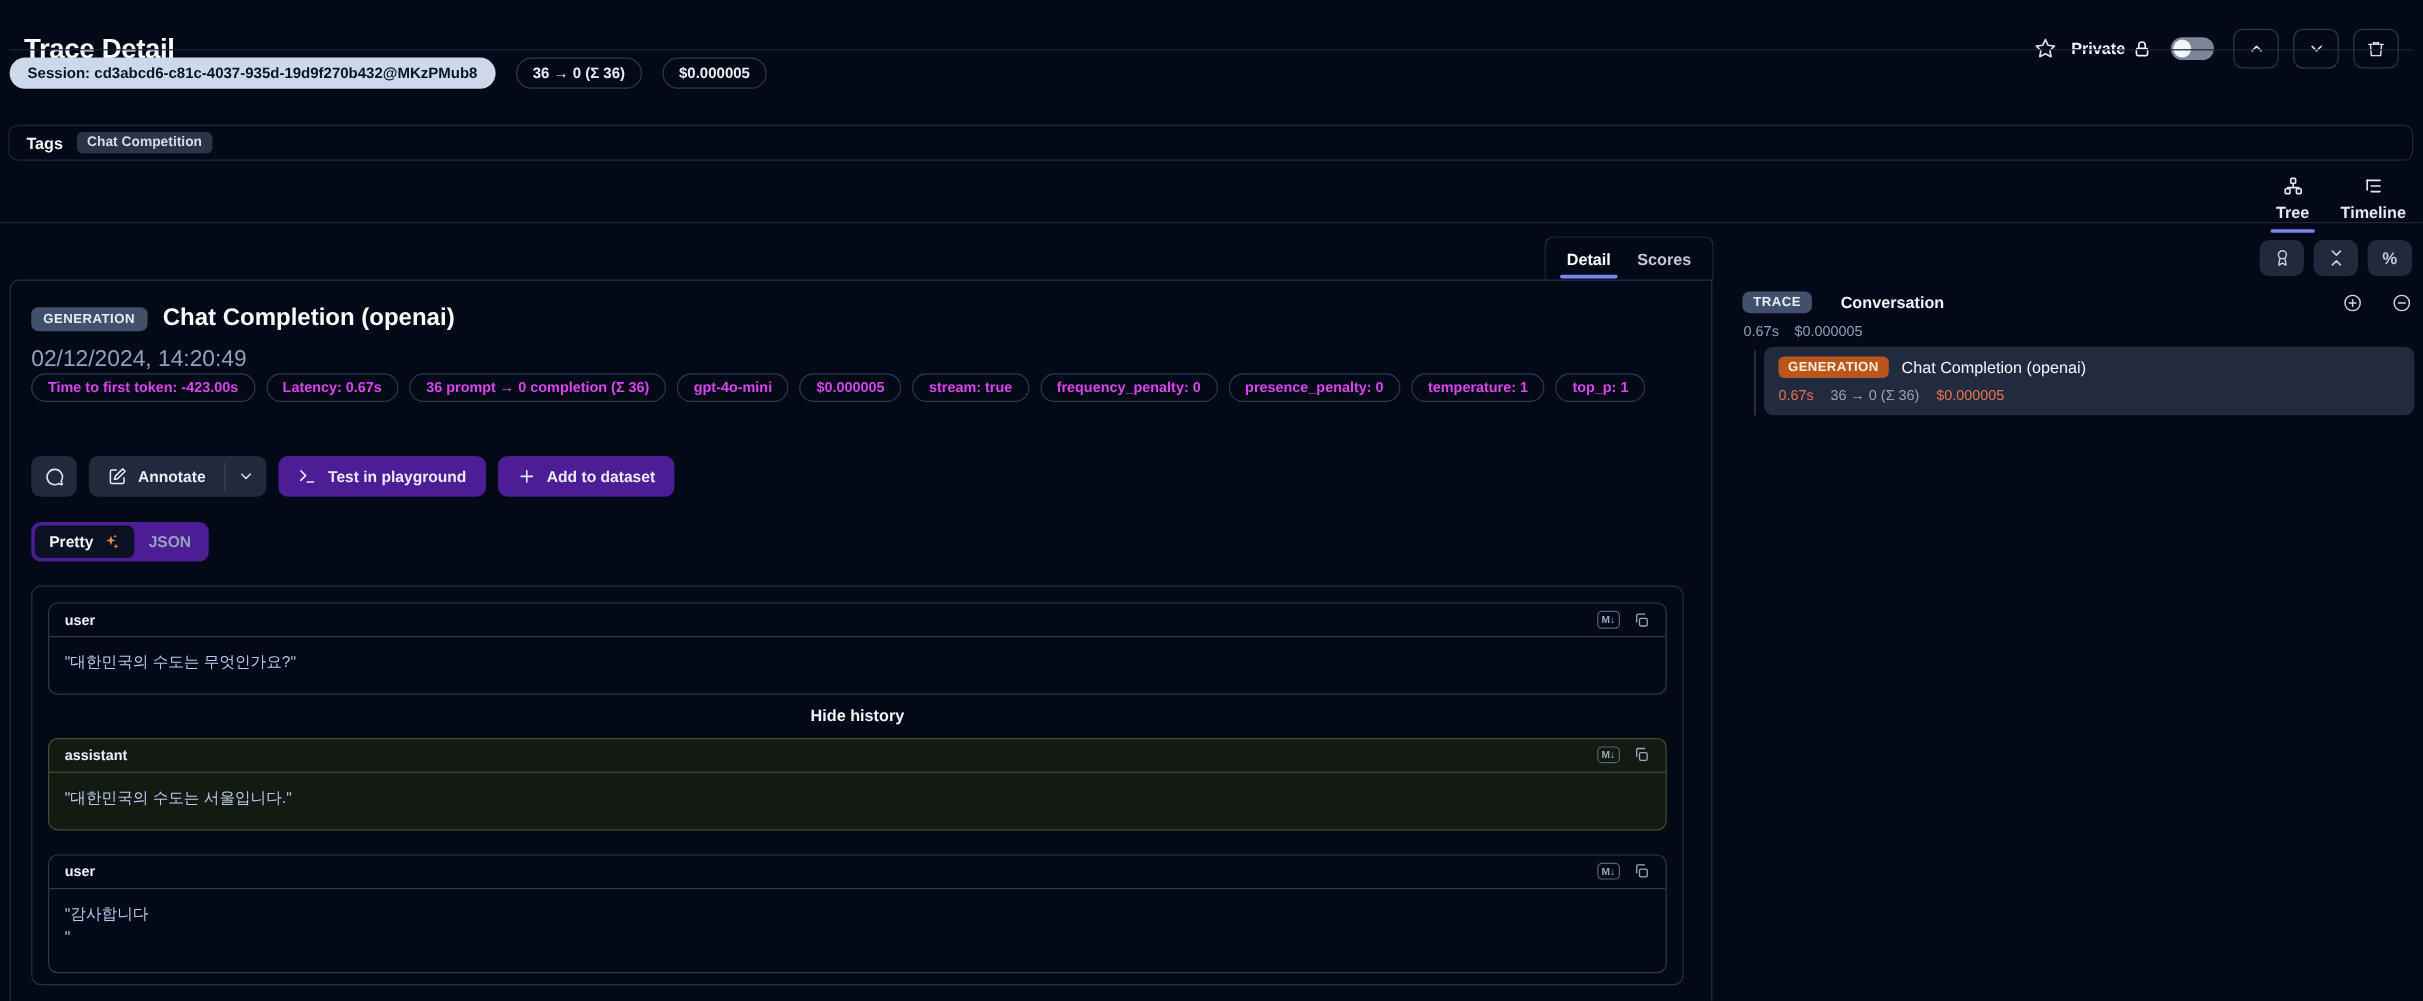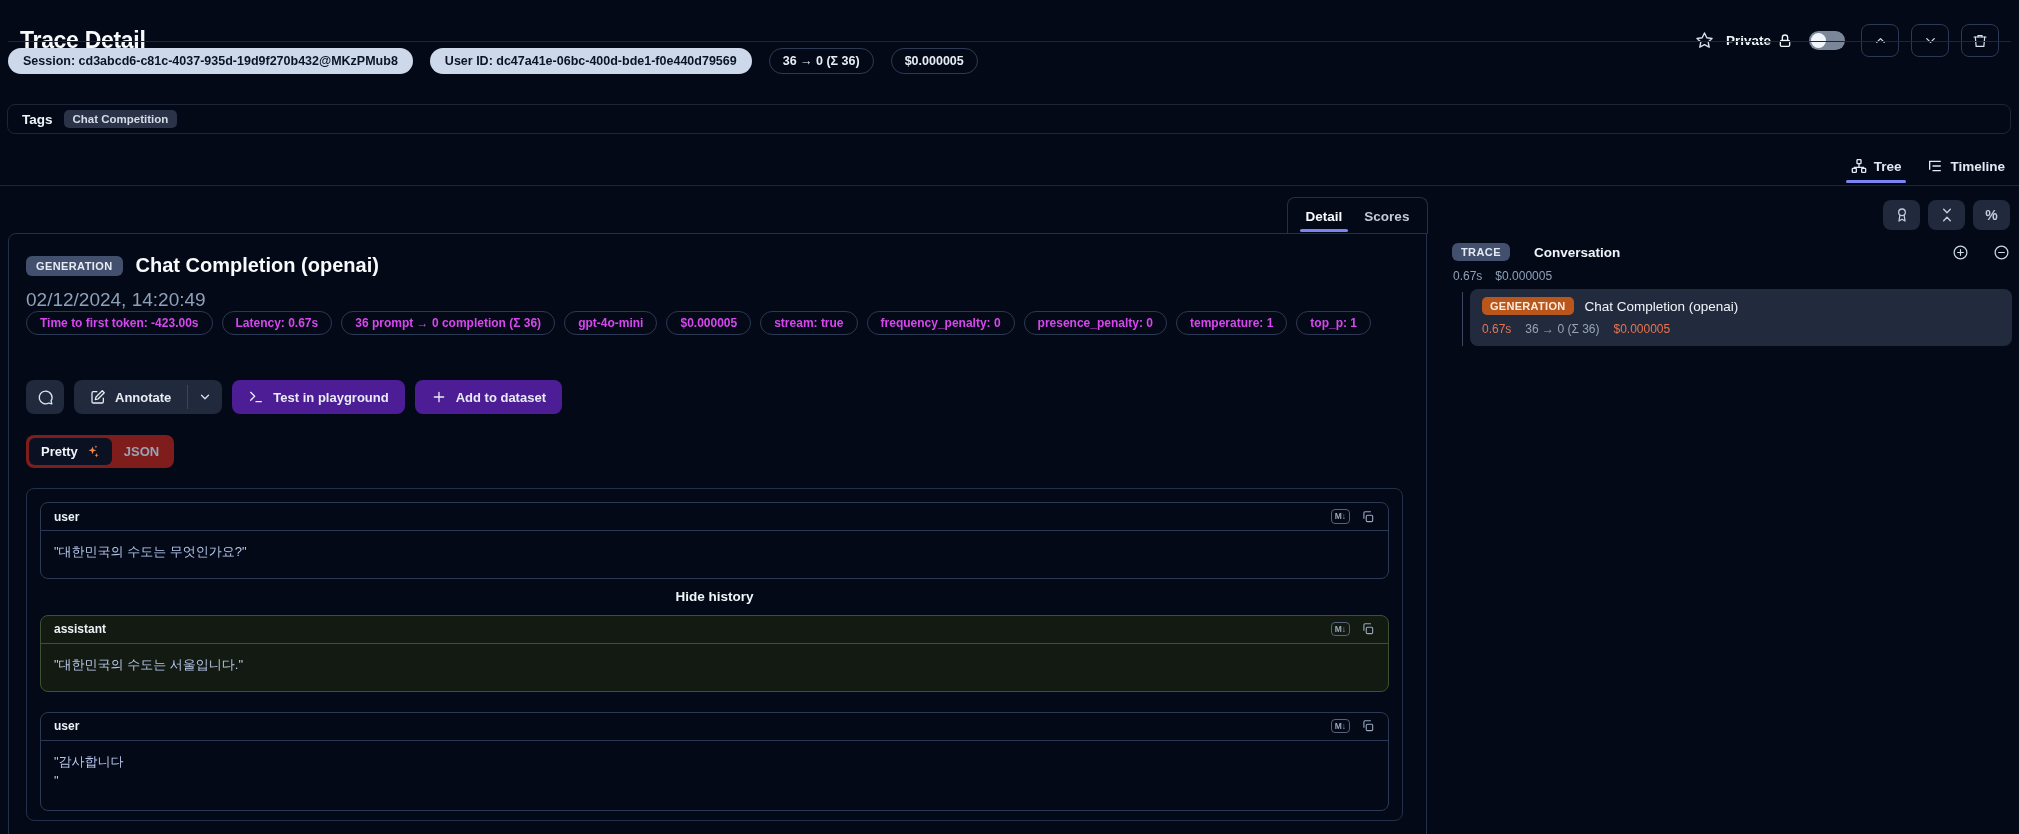--- a/index.html
+++ b/index.html
@@ -35,21 +35,21 @@
 
   
   .tags-box { position:absolute; top:104px; left:7px; right:8px; height:30px;
     border:1px solid #1b2639; border-radius:8px; display:flex; align-items:center; gap:11px; padding:0 14px; }
   .tags-label { font-size:13.5px; font-weight:700; color:#f1f5f9; }
   .tag-badge { background:#2a3347; color:#d6dce8; font-size:11.5px; font-weight:700;
     padding:3px 9px; border-radius:5px; cursor:pointer; }
 
   
   .view-tabs { position:absolute; top:147px; right:14px; height:38px; display:flex; gap:26px; align-items:center; }
-  .view-tab { display:flex; align-items:center; gap:7px; font-size:13.5px; font-weight:700; color:#e3e9f2; cursor:pointer; position:relative; }
+  .view-tab { display:flex; align-items:center; gap:7px; font-size:13.5px; font-weight:700; color:#e3e9f2; cursor:pointer; position:relative;flex-direction:column; }
   .view-tab.active::after { content:''; position:absolute; left:-5px; right:-5px; bottom:-9px; height:3px;
     background:#7a84f2; border-radius:2px; }
   .hr-tabs { top:185px; left:0; right:0; }
 
   
   .main-panel { position:absolute; top:233px; left:8px; width:1419px; height:620px;
     border:1px solid #223049; border-radius:8px 0 0 0; }
   .preview-tabs { position:absolute; top:197px; left:1287px; width:141px; height:37px;
     border:1px solid #223049; border-bottom:none; border-radius:8px 8px 0 0;
     display:flex; align-items:center; justify-content:center; gap:22px; background:#030917; }
@@ -72,21 +72,21 @@
   .icon-square { width:38px; height:34px; background:#202a3c; border-radius:8px; border:none;
     display:flex; align-items:center; justify-content:center; color:#dbe3ee; cursor:pointer; }
   .btn { background:#4c1d95; border:none; border-radius:8px; padding:0 16px; height:34px;
     display:flex; align-items:center; gap:9px; font-size:13px; font-weight:700; color:#e8edf5; cursor:pointer;
     font-family:inherit; }
   .split { display:flex; align-items:stretch; background:#202a3c; border-radius:8px; overflow:hidden; }
   .split .main-part { background:transparent; border-radius:0; }
   .split .divider { width:1px; background:#39455e; margin:5px 0; }
   .split .caret-part { width:34px; display:flex; align-items:center; justify-content:center; color:#dbe3ee; cursor:pointer; }
 
-  .fmt-toggle { position:absolute; top:201px; left:17px; height:33px; background:#7f1d1d; border-radius:8px;
+  .fmt-toggle { position:absolute; top:201px; left:17px; height:33px; background:#4c1d95; border-radius:8px;
     padding:3px; display:flex; align-items:center; }
   .seg { height:27px; display:flex; align-items:center; gap:7px; padding:0 12px; font-size:13px; font-weight:700;
     color:#97a3b6; border-radius:6px; cursor:pointer; }
   .seg.active { background:#0a1122; color:#f1f5f9; }
 
   
   .messages { position:absolute; top:254px; left:17px; width:1377px; height:333px;
     border:1px solid #223049; border-radius:8px; padding:13px; }
   .msg-card { border:1px solid #2c3954; border-radius:8px; overflow:hidden; }
   .msg-head { height:28px; padding:0 13px; display:flex; align-items:center; justify-content:space-between;
@@ -164,21 +164,20 @@
           <path d="M19 6l-1.2 14H6.2L5 6"></path>
           <path d="M9 6V4h6v2"></path>
         </svg>
     </button>
   </div>
 </header>
 <div class="hr hr-header"></div>
 
 <div class="badge-row">
   <span class="badge-light">Session: cd3abcd6-c81c-4037-935d-19d9f270b432@MKzPMub8</span>
-  <span class="badge-light">User ID: dc47a41e-06bc-400d-bde1-f0e440d79569</span>
   <span class="badge-outline">36 → 0 (Σ 36)</span>
   <span class="badge-outline">$0.000005</span>
 </div>
 
 <div class="tags-box">
   <span class="tags-label">Tags</span>
   <span class="tag-badge">Chat Competition</span>
 </div>
 
 <div class="view-tabs">

